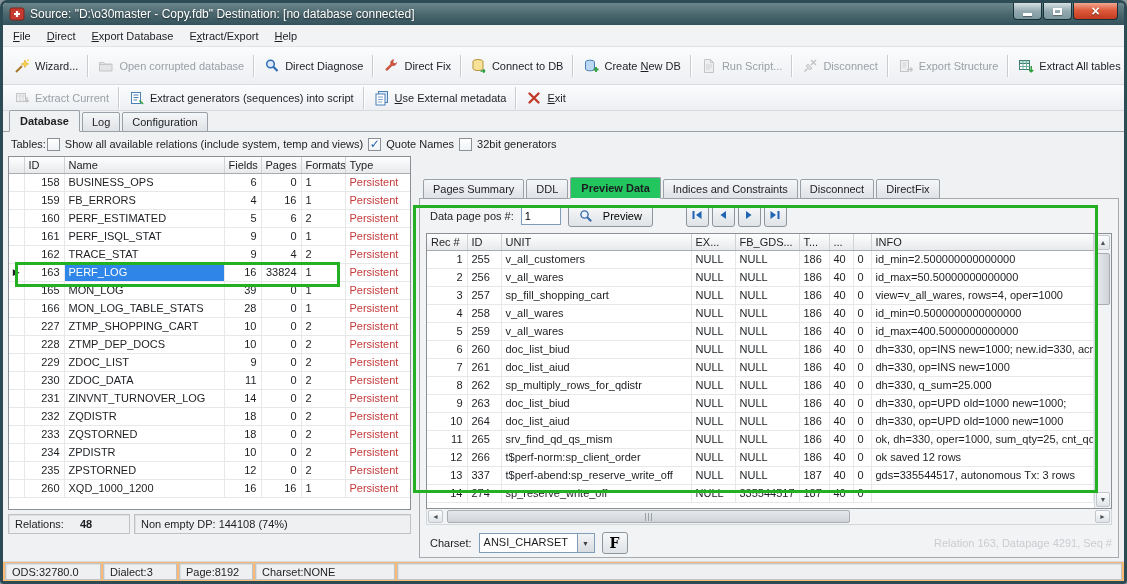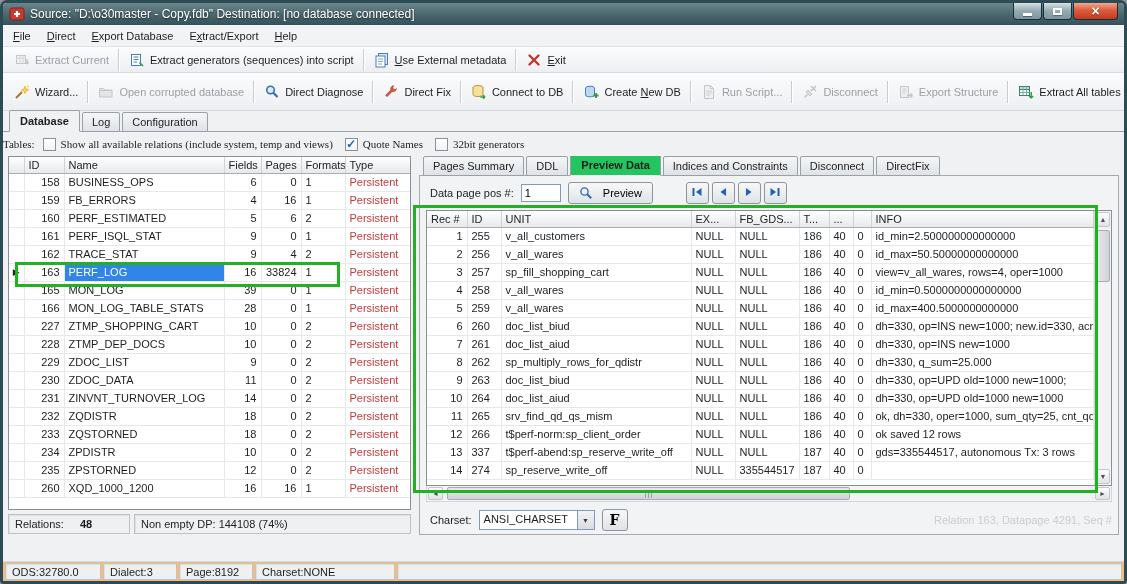--- a/index.html
+++ b/index.html
@@ -33,21 +33,21 @@
   .ticon{width:16px;height:16px;flex:none;display:inline-flex;}
   .tsep{width:0;height:22px;border-left:1px solid #c9ccd0;border-right:1px solid #ffffff;margin:0 2px;align-self:center;}
   
   .tabrow{flex:none;display:flex;align-items:flex-end;padding:2px 0 0 6px;position:relative;z-index:2;}
   .tabrow.main-tabs{height:21px;margin-bottom:-1px;}
   .tab{padding:3px 9px;margin-right:2px;background:linear-gradient(#f5f6f8,#dfe2e6);
     border:1px solid #9aa0a8;border-radius:2px 2px 0 0;white-space:nowrap;}
   .tab.active{background:#f0f1f2;border-bottom:1px solid #f0f1f2;font-weight:bold;padding:4px 10px;}
   
   .content{flex:1;display:flex;flex-direction:column;background:#f0f1f2;border-top:1px solid #9aa0a8;overflow:hidden;}
-  .tables-row{height:24px;flex:none;display:flex;align-items:center;padding:0 0;gap:8px;font-family:Liberation Serif, serif;}
+  .tables-row{height:24px;flex:none;display:flex;align-items:center;padding:0 8px;gap:1px;}
   .cb-item{display:inline-flex;align-items:center;margin-right:4px;white-space:nowrap;}
   .cb{width:13px;height:13px;border:1px solid #8b9097;background:linear-gradient(#ffffff,#f0f2f4);
     display:inline-flex;align-items:center;justify-content:center;margin-right:5px;flex:none;}
   .cb-item.checked .cb::after{content:"✓";color:#1f5fae;font-weight:bold;font-size:12px;line-height:1;margin-top:-1px;}
   .main{flex:1;display:flex;gap:8px;padding:0 5px;align-items:flex-start;overflow:hidden;}
   .left-col{width:403px;flex:none;}
   .left-grid-box{height:354px;border:1px solid #898f94;background:#fff;overflow:hidden;}
   
   table.grid{border-collapse:collapse;table-layout:fixed;width:100%;background:#fff;font-size:11px;}
   .grid th{background:linear-gradient(#fefefe,#e7e9eb);border-right:1px solid #cfd2d6;border-bottom:1px solid #a9adb2;
@@ -59,21 +59,21 @@
   #data-grid td.c0{text-align:right;}
   .selcell{background:var(--sel,#2f86e8) !important;color:#fff;}
   
   .left-status{display:flex;gap:4px;margin-top:4px;}
   .sunken{border:1px solid #bfc3c6;box-shadow:inset 1px 1px 1px rgba(0,0,0,.07);padding:3px 6px;background:#eef0f1;white-space:nowrap;overflow:hidden;}
   .rel-cell{width:122px;}
   .rel-val{margin-left:16px;font-weight:bold;}
   .dp-cell{width:277px;}
   
   .right-col{flex:1;min-width:0;display:flex;flex-direction:column;}
-  .tabrow.small{height:20px;margin-bottom:-1px;padding-left:4px;}
+  .tabrow.small{height:20px;margin-bottom:-1px;padding-left:4px;margin-top:23px;}
   .tabrow.small .tab.active{border-bottom:1px solid #f2f3f4;background:#22c55e;}
   .panel-body{height:360px;border:1px solid #a6aaae;background:#f2f3f4;padding:4px 6px 0 6px;display:flex;flex-direction:column;position:relative;}
   .pos-row{height:26px;flex:none;display:flex;align-items:center;gap:7px;margin-bottom:4px;padding-left:4px;}
   .pos-input{width:40px;height:18px;border:1px solid #7f9db9;font:inherit;padding:0 3px;background:#fff;}
   .btn{display:inline-flex;align-items:center;justify-content:center;gap:5px;height:22px;padding:2px 10px;
     background:linear-gradient(#f7f8f9,#dfe3e7);border:1px solid #8e959c;border-radius:3px;font:inherit;}
   .nav-btns{display:flex;gap:3px;margin-left:26px;}
   .nav-btn{width:23px;height:22px;padding:0;}
   .grid-area{height:276px;flex:none;display:flex;border:1px solid #898f94;background:#fff;overflow:hidden;}
   .dg-wrap{flex:1;min-width:0;overflow:hidden;background:#fff;}
@@ -131,63 +131,20 @@
     </div>
   </div>
 
   <div class="menubar" id="menubar">
       <div class="menu-item"><u>F</u>ile</div>
       <div class="menu-item"><u>D</u>irect</div>
       <div class="menu-item"><u>E</u>xport Database</div>
       <div class="menu-item">E<u>x</u>tract/Export</div>
       <div class="menu-item"><u>H</u>elp</div>
     </div>
-  <div class="toolbar tb2" id="toolbar2">
-      <button class="tbtn disabled">
-        <span class="ticon">
-          <svg width="16" height="16" viewBox="0 0 16 16">
-            <rect x="2.5" y="3.5" width="9" height="8" fill="#eceef0" stroke="#9aa0a6"></rect>
-            <path d="M2.5 6h9M6 3.5v8M9 3.5v8" stroke="#b9bdc2"></path>
-            <path d="M13 7v5m0 0-1.8-1.8M13 12l1.8-1.8" stroke="#9aa0a6" stroke-width="1.4" fill="none"></path>
-          </svg>
-        </span>
-        <span class="tlbl">Extract Current</span>
-      </button>
-      <span class="tsep"></span>
-      <button class="tbtn">
-        <span class="ticon">
-          <svg width="16" height="16" viewBox="0 0 16 16">
-            <rect x="2.5" y="2.5" width="9" height="11" fill="#fff" stroke="#4a7fb5"></rect>
-            <path d="M4.5 5h5M4.5 7.5h5M4.5 10h3.5" stroke="#4a7fb5"></path>
-            <path d="M10.5 10.5l3.5 3.5" stroke="#2e9e3f" stroke-width="1.6"></path>
-          </svg>
-        </span>
-        <span class="tlbl">Extract generators (sequences) into script</span>
-      </button>
-      <span class="tsep"></span>
-      <button class="tbtn">
-        <span class="ticon">
-          <svg width="16" height="16" viewBox="0 0 16 16">
-            <rect x="4.5" y="1.5" width="9" height="11" fill="#dce9f7" stroke="#4a7fb5"></rect>
-            <rect x="2" y="4" width="9" height="11" fill="#ffffff" stroke="#4a7fb5"></rect>
-            <path d="M4 7h5M4 9.5h5M4 12h4" stroke="#7ba3cc"></path>
-          </svg>
-        </span>
-        <span class="tlbl"><u>U</u>se External metadata</span>
-      </button>
-      <span class="tsep"></span>
-      <button class="tbtn">
-        <span class="ticon">
-          <svg width="16" height="16" viewBox="0 0 16 16">
-            <path d="M3.5 3.5l9 9M12.5 3.5l-9 9" stroke="#c0392b" stroke-width="2.4" stroke-linecap="round"></path>
-          </svg>
-        </span>
-        <span class="tlbl"><u>E</u>xit</span>
-      </button>
-    </div>
   <div class="toolbar tb1" id="toolbar1">
       <button class="tbtn">
         <span class="ticon">
           <svg width="16" height="16" viewBox="0 0 16 16">
             <line x1="2" y1="14" x2="8" y2="8" stroke="#a8742a" stroke-width="2"></line>
             <path d="M11 2l1 2.6L14.6 6 12 7l-1 2.6L10 7 7.4 6 10 5z" fill="#ffd34d" stroke="#d9a514" stroke-width="0.6"></path>
             <circle cx="14" cy="2.5" r="1" fill="#ffd34d"></circle>
           </svg>
         </span>
         <span class="tlbl">Wizard...</span>
@@ -280,20 +237,63 @@
       <button class="tbtn">
         <span class="ticon">
           <svg width="16" height="16" viewBox="0 0 16 16">
             <rect x="1.5" y="2.5" width="10" height="9" fill="#ffffff" stroke="#3c7d6e"></rect>
             <rect x="1.5" y="2.5" width="10" height="3" fill="#bfe0d8" stroke="#3c7d6e"></rect>
             <path d="M1.5 8.5h10M5 2.5v9M8.5 2.5v9" stroke="#6fae9f"></path>
             <path d="M13.2 8v6m0 0-2-2m2 2 2-2" stroke="#2e9e3f" stroke-width="1.5" fill="none"></path>
           </svg>
         </span>
         <span class="tlbl">Extract All tables</span>
+      </button>
+    </div>
+  <div class="toolbar tb2" id="toolbar2">
+      <button class="tbtn disabled">
+        <span class="ticon">
+          <svg width="16" height="16" viewBox="0 0 16 16">
+            <rect x="2.5" y="3.5" width="9" height="8" fill="#eceef0" stroke="#9aa0a6"></rect>
+            <path d="M2.5 6h9M6 3.5v8M9 3.5v8" stroke="#b9bdc2"></path>
+            <path d="M13 7v5m0 0-1.8-1.8M13 12l1.8-1.8" stroke="#9aa0a6" stroke-width="1.4" fill="none"></path>
+          </svg>
+        </span>
+        <span class="tlbl">Extract Current</span>
+      </button>
+      <span class="tsep"></span>
+      <button class="tbtn">
+        <span class="ticon">
+          <svg width="16" height="16" viewBox="0 0 16 16">
+            <rect x="2.5" y="2.5" width="9" height="11" fill="#fff" stroke="#4a7fb5"></rect>
+            <path d="M4.5 5h5M4.5 7.5h5M4.5 10h3.5" stroke="#4a7fb5"></path>
+            <path d="M10.5 10.5l3.5 3.5" stroke="#2e9e3f" stroke-width="1.6"></path>
+          </svg>
+        </span>
+        <span class="tlbl">Extract generators (sequences) into script</span>
+      </button>
+      <span class="tsep"></span>
+      <button class="tbtn">
+        <span class="ticon">
+          <svg width="16" height="16" viewBox="0 0 16 16">
+            <rect x="4.5" y="1.5" width="9" height="11" fill="#dce9f7" stroke="#4a7fb5"></rect>
+            <rect x="2" y="4" width="9" height="11" fill="#ffffff" stroke="#4a7fb5"></rect>
+            <path d="M4 7h5M4 9.5h5M4 12h4" stroke="#7ba3cc"></path>
+          </svg>
+        </span>
+        <span class="tlbl"><u>U</u>se External metadata</span>
+      </button>
+      <span class="tsep"></span>
+      <button class="tbtn">
+        <span class="ticon">
+          <svg width="16" height="16" viewBox="0 0 16 16">
+            <path d="M3.5 3.5l9 9M12.5 3.5l-9 9" stroke="#c0392b" stroke-width="2.4" stroke-linecap="round"></path>
+          </svg>
+        </span>
+        <span class="tlbl"><u>E</u>xit</span>
       </button>
     </div>
   <div class="tabrow main-tabs" id="main-tabs">
       <div class="tab active">Database</div>
       <div class="tab">Log</div>
       <div class="tab">Configuration</div>
     </div>
 
   <div class="content">
 

